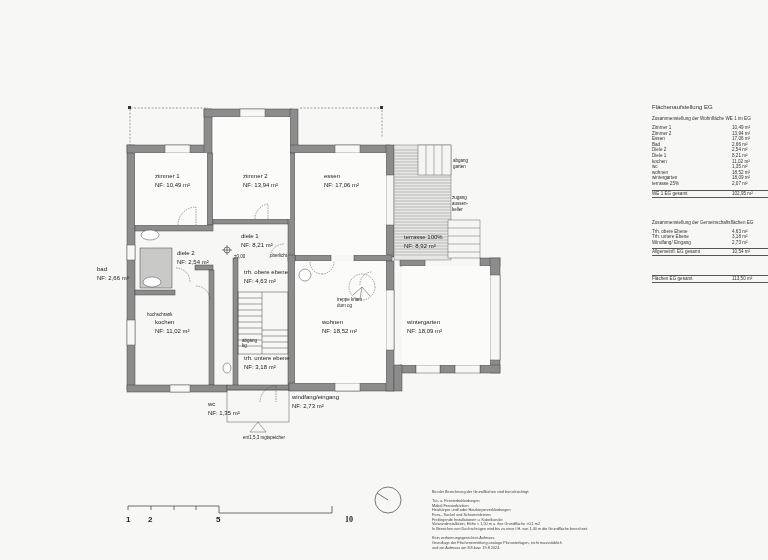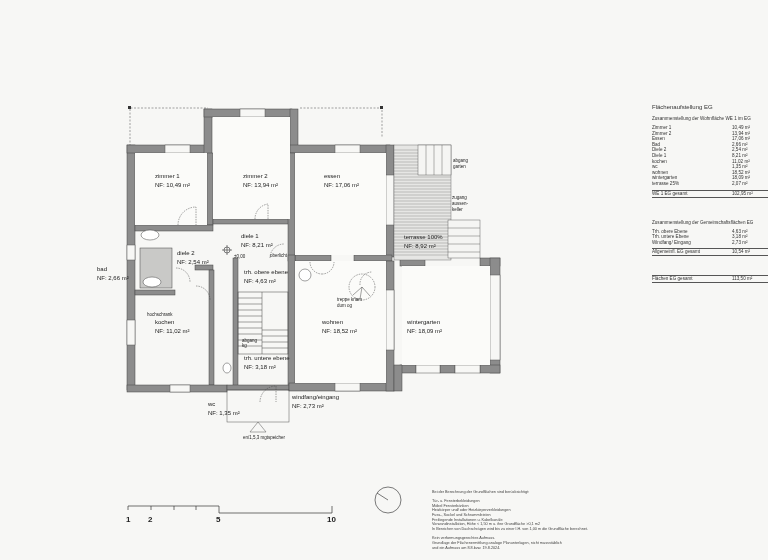--- a/index.html
+++ b/index.html
@@ -278,21 +278,21 @@
   <div class="gap" style="height:16px;"></div>
   <div class="tot">
       <span>Flächen EG gesamt</span>
       <span class="v" style="width:30px;">113,50 m²</span>
     </div>
 </div>
 
 <div class="scale-lbl" style="left:126px;">1</div>
 <div class="scale-lbl" style="left:148px;">2</div>
 <div class="scale-lbl" style="left:216px;">5</div>
-<div class="scale-lbl" style="left:327px;">10</div>
+<div class="scale-lbl" style="left:345px;font-family:Liberation Serif, serif;">10</div>
 
 <div class="notes">
   <div>Bei der Berechnung der Grundflächen sind berücksichtigt:</div>
   <div>&nbsp;</div>
   <div>Tür- u. Fensterbekleidungen</div>
   <div>Möbel Fensterbänken</div>
   <div>Heizkörper und/ oder Heizkörperverkleidungen</div>
   <div>Fuss-, Sockel und Schrammleisten</div>
   <div>Freiliegende Installationen u. Kabelkanäle</div>
   <div>Vorwandinstallation, Höhe &lt; 1,50 m u. ihre Grundfläche &gt;0,1 m2</div>

